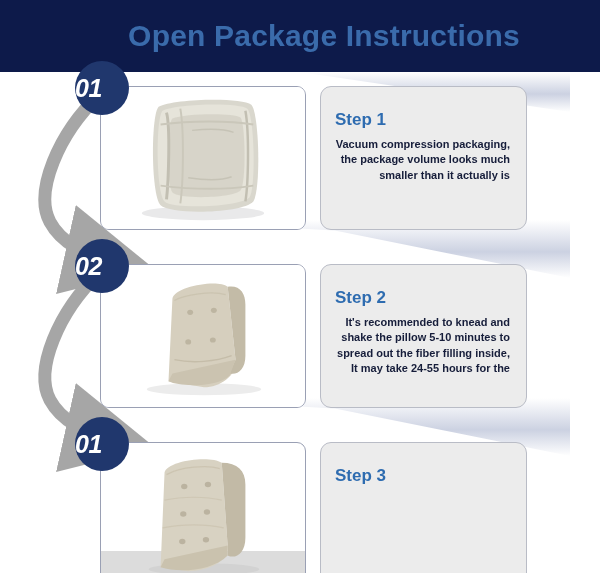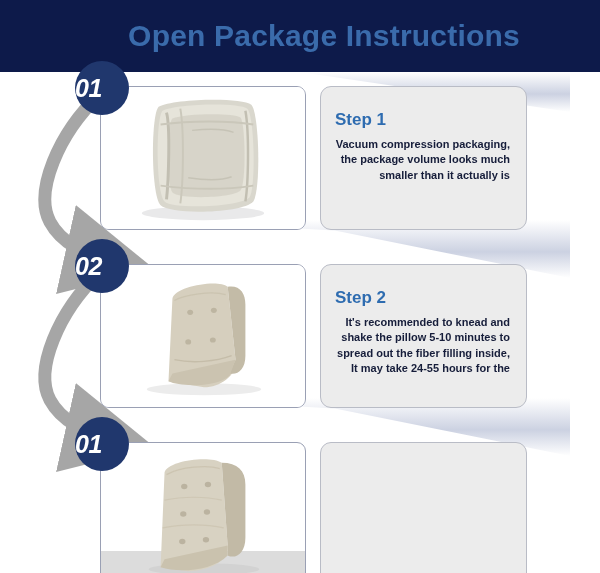--- a/index.html
+++ b/index.html
@@ -220,20 +220,21 @@
         <ellipse cx="107" cy="70" rx="3.2" ry="2.8" fill="#bbb3a0"></ellipse>
         <ellipse cx="82" cy="100" rx="3.2" ry="2.8" fill="#bbb3a0"></ellipse>
         <ellipse cx="106" cy="98" rx="3.2" ry="2.8" fill="#bbb3a0"></ellipse>
         <path d="M66,32 C80,24 108,22 120,26" stroke="#cac2ae" stroke-width="1.4" fill="none" opacity=".85"></path>
         <path d="M64,58 C82,54 106,54 122,58" stroke="#cac2ae" stroke-width="1.2" fill="none" opacity=".7"></path>
         <path d="M62,86 C82,82 106,82 124,86" stroke="#cac2ae" stroke-width="1.2" fill="none" opacity=".7"></path>
       </svg>
     </div>
 
     <div class="txt-card">
+      <div class="step-title">Step 3</div>
     </div>
 
     <div class="badge">
       <span class="badge-num">01</span>
     </div>
   </div>
 
 </div>
 
 </body></html>

